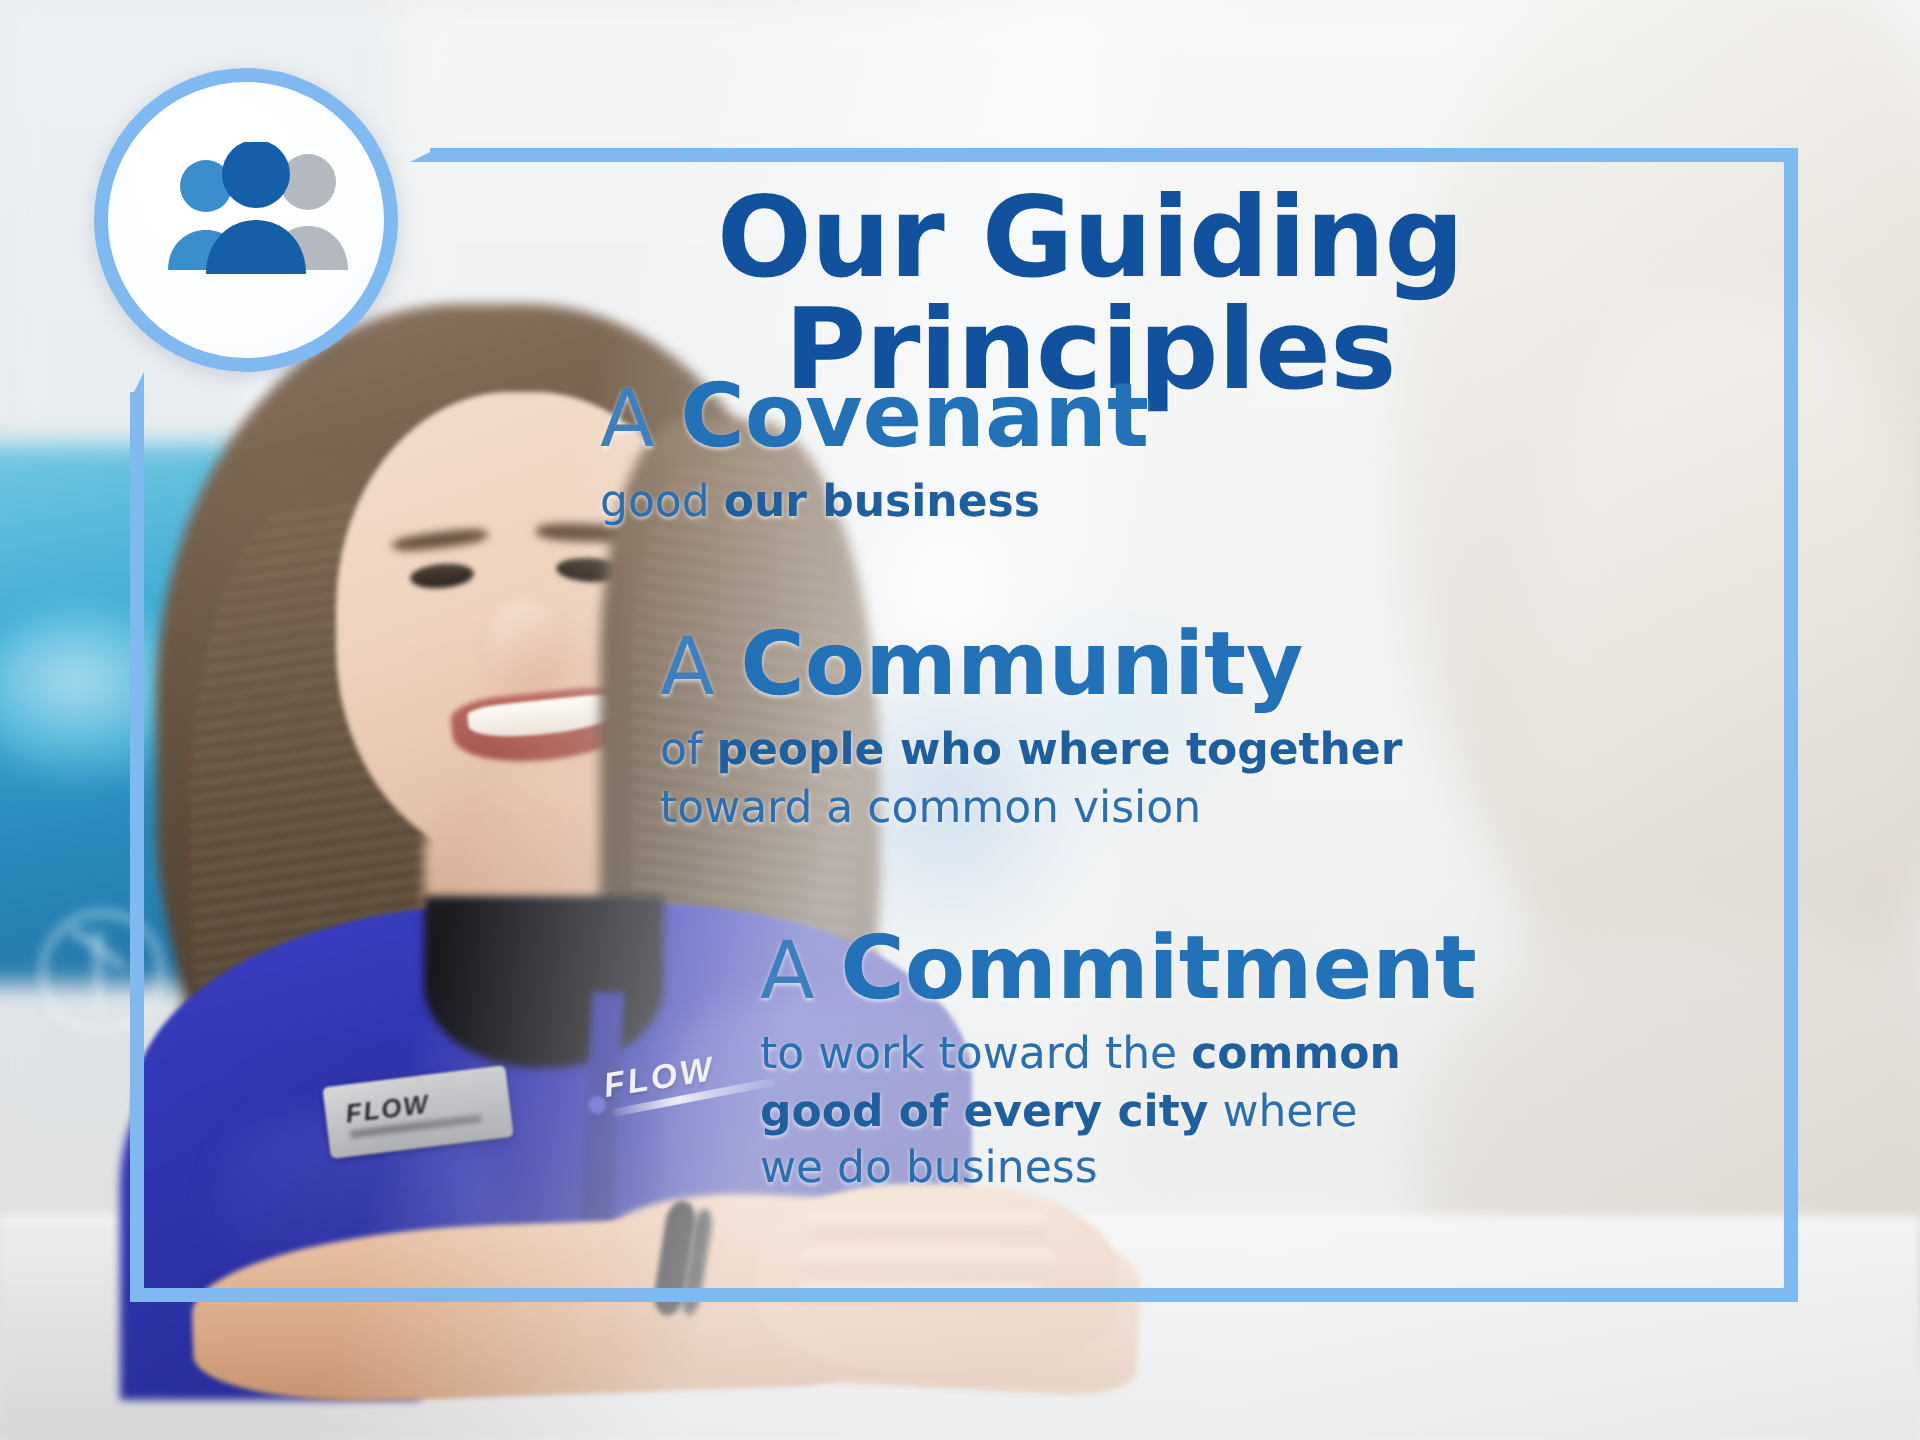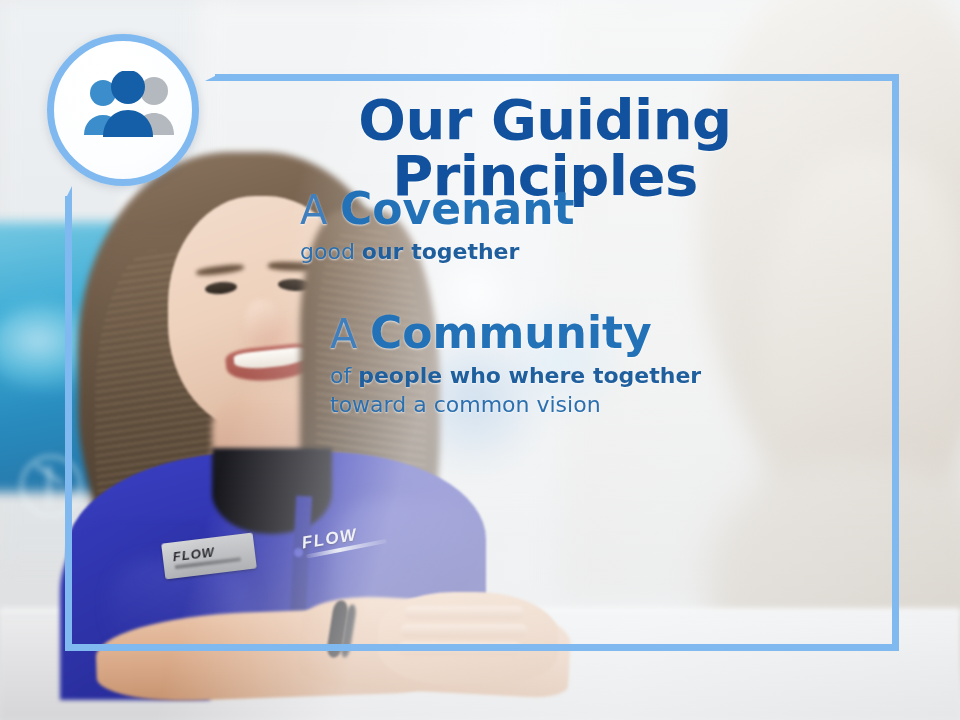--- a/index.html
+++ b/index.html
@@ -469,27 +469,35 @@
       <path d="M27 66c0-16 11-27 25-27s25 11 25 27z" fill="#145fa8"></path>
     </svg>
   </div>
 
   <div class="content">
     <div class="headline">Our Guiding Principles</div>
 
     <div class="principle" id="principle-1">
       <div class="p-title"><span class="lead">A </span><span class="word">Covenant</span></div>
       <div class="p-sub">
-          <div><span>good </span><b>our together</b></div>
+          <div><span>good </span><b>our business</b></div>
         </div>
     </div>
 
     <div class="principle" id="principle-2">
       <div class="p-title"><span class="lead">A </span><span class="word">Community</span></div>
       <div class="p-sub">
           <div><span>of </span><b>people who where together</b></div>
           <div><span>toward a common vision</span></div>
         </div>
     </div>
 
+    <div class="principle" id="principle-3">
+      <div class="p-title"><span class="lead">A </span><span class="word">Commitment</span></div>
+      <div class="p-sub">
+          <div><span>to work toward the </span><b>common</b></div>
+          <div><b>good of every city</b><span> where</span></div>
+          <div><span>we do business</span></div>
+        </div>
+    </div>
   </div>
 
 </div>
 
 </body></html>

